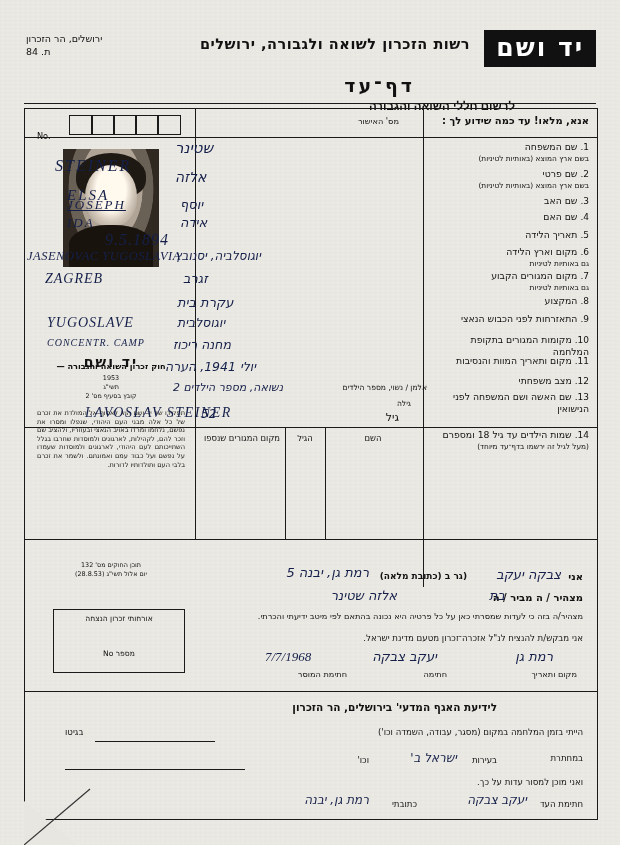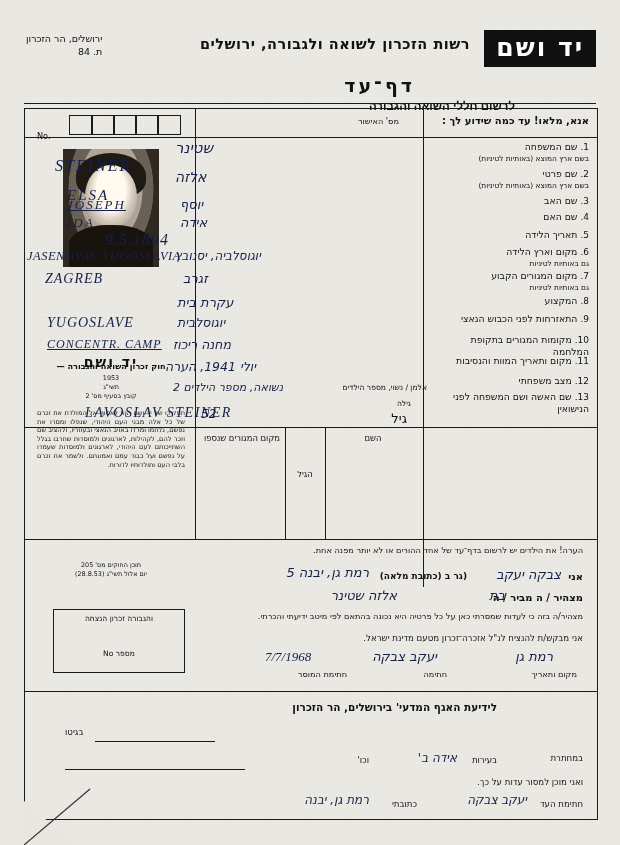--- a/index.html
+++ b/index.html
@@ -37,21 +37,21 @@
   .hdr-title{
     position:absolute;right:150px;top:14px;
     direction:rtl;
     font-size:14.5px;font-weight:bold;
     letter-spacing:0.5px;
     white-space:nowrap;
     font-family:"DejaVu Sans", sans-serif;
   }
   .hdr-sub{
     position:absolute;left:26px;top:10px;
-    direction:rtl;text-align:right;
+    direction:rtl;text-align:left;
     font-size:9.5px;line-height:13px;
     font-family:"DejaVu Sans", sans-serif;
   }
   .dayad{
     position:absolute;right:205px;top:52px;
     direction:rtl;font-size:19px;font-weight:bold;
     letter-spacing:3px;
     font-family:"DejaVu Sans", sans-serif;
   }
   .dayad-sub{
@@ -211,21 +211,21 @@
       <div class="face"></div>
       <div class="body"></div>
     </div>
 
     <div class="memo-title" style="left:10px;top:232px;width:152px;margin-top:20px;">חוק זכרון השואה והגבורה —</div>
     <div class="memo-big" style="left:10px;top:245px;width:152px;">יד ושם</div>
     <div class="smallprint" style="left:10px;top:265px;width:152px;">1953</div>
     <div class="smallprint" style="left:10px;top:274px;width:152px;">תשי"ג</div>
     <div class="smallprint" style="left:10px;top:283px;width:152px;">קובץ בסעיף מס' 2</div>
     <div class="memo" style="left:12px;top:300px;width:148px;">תפקידו של יד ושם הוא לאסוף אל המולדת את זכרם של כל אלה מבני העם היהודי, שנפלו ומסרו את נפשם, נלחמו ומרדו באויב הנאצי ובעוזריו, ולהציב שם וזכר להם, לקהילות, לארגונים ולמוסדות שחרבו בגלל השתייכותם לעם היהודי, לארגונים ולמוסדות שעמדו על נפשם ועל כבוד עמם ואמונתם. ולשמר את זכרם בלבי העם ותולדותיו לדורות.</div>
-    <div class="smallprint" style="left:10px;top:452px;width:152px;">תוכן החוקים מס' 205</div>
+    <div class="smallprint" style="left:10px;top:452px;width:152px;">תוכן החוקים מס' 132</div>
     <div class="smallprint" style="left:10px;top:461px;width:152px;">יום אלול תשי"ג (28.8.53)</div>
 
     <div class="rowlabel" style="right:8px;top:32px;width:150px;">
       <span class="num">1.</span>
       <span>שם המשפחה</span>
       <span class="sub">בשם ארץ המוצא (באותיות לטיניות)</span>
     </div>
     <div class="rowlabel" style="right:8px;top:59px;width:150px;">
       <span class="num">2.</span>
       <span>שם פרטי</span>
@@ -270,20 +270,25 @@
       <span>מקום ותאריך המוות והנסיבות</span>
     </div>
     <div class="rowlabel" style="right:8px;top:266px;width:150px;">
       <span class="num">12.</span>
       <span>מצב משפחתי</span>
     </div>
     <div class="rowlabel" style="right:8px;top:282px;width:150px;">
       <span class="num">13.</span>
       <span>שם האשה ושם המשפחה לפני הנישואין</span>
     </div>
+    <div class="rowlabel" style="right:8px;top:320px;width:158px;">
+      <span class="num">14.</span>
+      <span>שמות הילדים עד גיל 18 ומספרם</span>
+      <span class="sub">(מעל לגיל זה ירשמו בדף־עד מיוחד)</span>
+    </div>
 
     <div class="heb-hand" style="left:150px;top:30px;font-size:15px;">שטינר</div>
     <div class="hand" style="left:30px;top:48px;font-size:16px;letter-spacing:2px;">STEINER</div>
 
     <div class="heb-hand" style="left:150px;top:60px;font-size:14px;">אלזה</div>
     <div class="hand" style="left:42px;top:78px;font-size:15px;letter-spacing:2px;">ELSA</div>
 
     <div class="heb-hand" style="left:155px;top:88px;font-size:13px;">יוסף</div>
     <div class="hand" style="left:42px;top:88px;font-size:13px;letter-spacing:2px;text-decoration:underline;">JOSEPH</div>
 
@@ -297,43 +302,42 @@
 
     <div class="heb-hand" style="left:158px;top:162px;font-size:13px;">זגרב</div>
     <div class="hand" style="left:20px;top:162px;font-size:14px;letter-spacing:1px;">ZAGREB</div>
 
     <div class="heb-hand" style="left:152px;top:186px;font-size:13px;">עקרת בית</div>
 
     <div class="heb-hand" style="left:152px;top:206px;font-size:12.5px;">יוגוסלבית</div>
     <div class="hand" style="left:22px;top:206px;font-size:14px;letter-spacing:1px;">YUGOSLAVE</div>
 
     <div class="heb-hand" style="left:148px;top:228px;font-size:12.5px;">מחנה ריכוז</div>
-    <div class="hand" style="left:22px;top:228px;font-size:12px;letter-spacing:1px;text-decoration:underline;">CONCENTR. CAMP</div>
+    <div class="hand" style="left:22px;top:228px;font-size:10px;letter-spacing:1px;">CONCENTR. CAMP</div>
 
     <div class="heb-hand" style="left:140px;top:250px;font-size:12.5px;">יולי 1941, הערה</div>
 
     <div class="heb-hand" style="left:148px;top:272px;font-size:11px;">נשואה, מספר הילדים 2</div>
     <div class="rowlabel" style="right:170px;top:273px;width:120px;font-size:7.6px;">אלמן / נשוי, מספר הילדים</div>
 
     <div class="hand" style="left:60px;top:296px;font-size:14px;letter-spacing:1.5px;">LAVOSLAV STEINER</div>
     <div class="boxlbl" style="right:186px;top:290px;font-size:7.6px;">גילה</div>
-    <div class="boxlbl" style="right:190px;top:302px;font-size:13px;">גיל</div>
+    <div class="boxlbl" style="right:198px;top:302px;font-size:11px;">גיל</div>
     <div class="heb-hand" style="left:176px;top:298px;font-size:12px;">52</div>
 
     <div class="hline" style="top:318px;left:0;right:0;"></div>
     <div class="vline" style="left:170px;top:318px;height:112px;"></div>
     <div class="vline" style="left:260px;top:318px;height:112px;"></div>
     <div class="vline" style="left:300px;top:318px;height:112px;"></div>
     <div class="centerlbl" style="left:175px;top:324px;width:84px;">מקום המגורים שנספו</div>
-    <div class="centerlbl" style="left:262px;top:324px;width:36px;margin-top:36px;">הגיל</div>
+    <div class="centerlbl" style="left:262px;top:324px;width:36px;">הגיל</div>
     <div class="centerlbl" style="left:302px;top:324px;width:92px;">השם</div>
 
     <div class="hline" style="top:430px;"></div>
 
-    <div class="rowlabel" style="right:14px;top:436px;width:370px;font-size:8.2px;">הערה! את הילדים יש לרשום בדף־עד של אחד ההורים או לא יותר מפנה אחת.</div>
 
     <div class="prompt" style="right:14px;top:462px;font-size:10px;">אני</div>
     <div class="heb-hand" style="right:36px;top:458px;font-size:13px;">צבקה יעקב</div>
     <div class="prompt" style="right:130px;top:462px;font-size:9px;">(גר ב (כתובת מלאה)</div>
     <div class="heb-hand" style="right:228px;top:456px;font-size:13px;">רמת גן, יבנה 5</div>
 
     <div class="prompt" style="right:14px;top:483px;font-size:10px;">מצהיר / ה מביר / ה</div>
     <div class="heb-hand" style="right:92px;top:479px;font-size:13px;">בת</div>
     <div class="heb-hand" style="right:200px;top:479px;font-size:13px;">אלזה שטינר</div>
 
@@ -342,32 +346,33 @@
 
     <div class="heb-hand" style="right:44px;top:540px;font-size:13px;">רמת גן</div>
     <div class="hand" style="left:240px;top:540px;font-size:13px;">7/7/1968</div>
     <div class="heb-hand" style="right:160px;top:540px;font-size:13px;">יעקב צבקה</div>
 
     <div class="boxlbl" style="right:20px;top:560px;font-size:8.2px;">מקום ותאריך</div>
     <div class="boxlbl" style="right:150px;top:560px;font-size:8.2px;">חתימה</div>
     <div class="boxlbl" style="right:250px;top:560px;font-size:8.2px;">חתימת המוסר</div>
 
     <div class="topbox" style="left:28px;top:500px;width:130px;height:62px;"></div>
-    <div class="boxlbl" style="left:34px;top:505px;width:120px;text-align:center;font-size:7.6px;">והגבורה זכרון הנצחה</div>
+    <div class="boxlbl" style="left:34px;top:505px;width:120px;text-align:center;font-size:7.6px;">אורחותי זכרון הנצחה</div>
     <div class="boxlbl" style="left:34px;top:540px;width:120px;text-align:center;font-size:7.6px;">מספר No</div>
 
     <div class="hline" style="top:582px;"></div>
 
     <div class="prompt" style="right:100px;top:592px;font-size:10.5px;">לידיעת האגף המדעי' בירושלים, הר הזכרון</div>
+    <div class="rowlabel" style="right:14px;top:618px;width:300px;font-size:8.6px;">הייתי בזמן המלחמה במקום (מסגר, עבודה, השמדה וכו')</div>
     <div class="boxlbl" style="left:40px;top:618px;font-size:8.6px;">בגיטו</div>
     <div class="sigline" style="left:70px;top:632px;width:120px;"></div>
     <div class="rowlabel" style="right:14px;top:644px;width:120px;font-size:8.6px;">במחתרת</div>
     <div class="sigline" style="left:40px;top:660px;width:180px;"></div>
     <div class="boxlbl" style="right:100px;top:646px;font-size:8.6px;">בעירות</div>
-    <div class="heb-hand" style="right:140px;top:642px;font-size:12px;">אידה ב'</div>
+    <div class="heb-hand" style="right:140px;top:642px;font-size:12px;">ישראל ב'</div>
     <div class="boxlbl" style="right:228px;top:646px;font-size:8.6px;">וכו'</div>
     <div class="rowlabel" style="right:14px;top:668px;width:160px;font-size:8.6px;">ואני מוכן למסור עדות על כך.</div>
 
     <div class="boxlbl" style="right:14px;top:690px;font-size:8.6px;">חתימת העד</div>
     <div class="heb-hand" style="right:70px;top:684px;font-size:12px;">יעקב צבקה</div>
     <div class="boxlbl" style="right:180px;top:690px;font-size:8.6px;">כתובתי</div>
     <div class="heb-hand" style="right:228px;top:684px;font-size:12px;">רמת גן, יבנה</div>
 
   </div>
 

